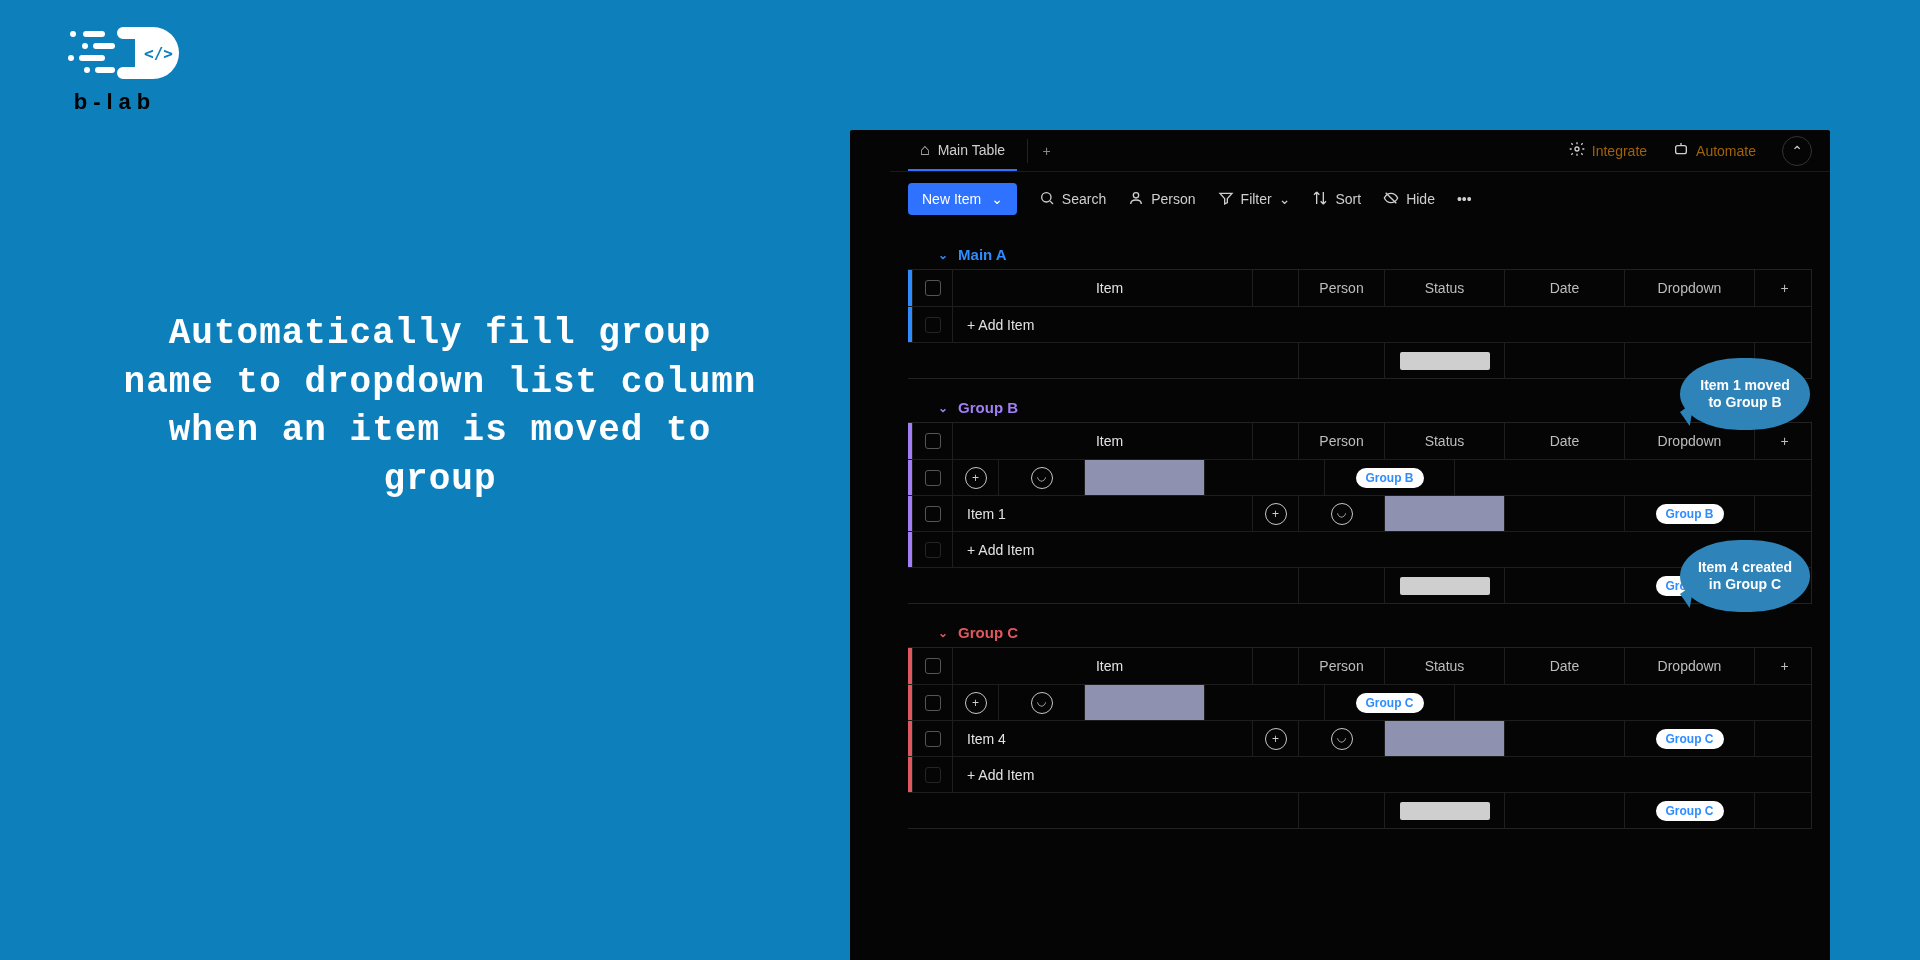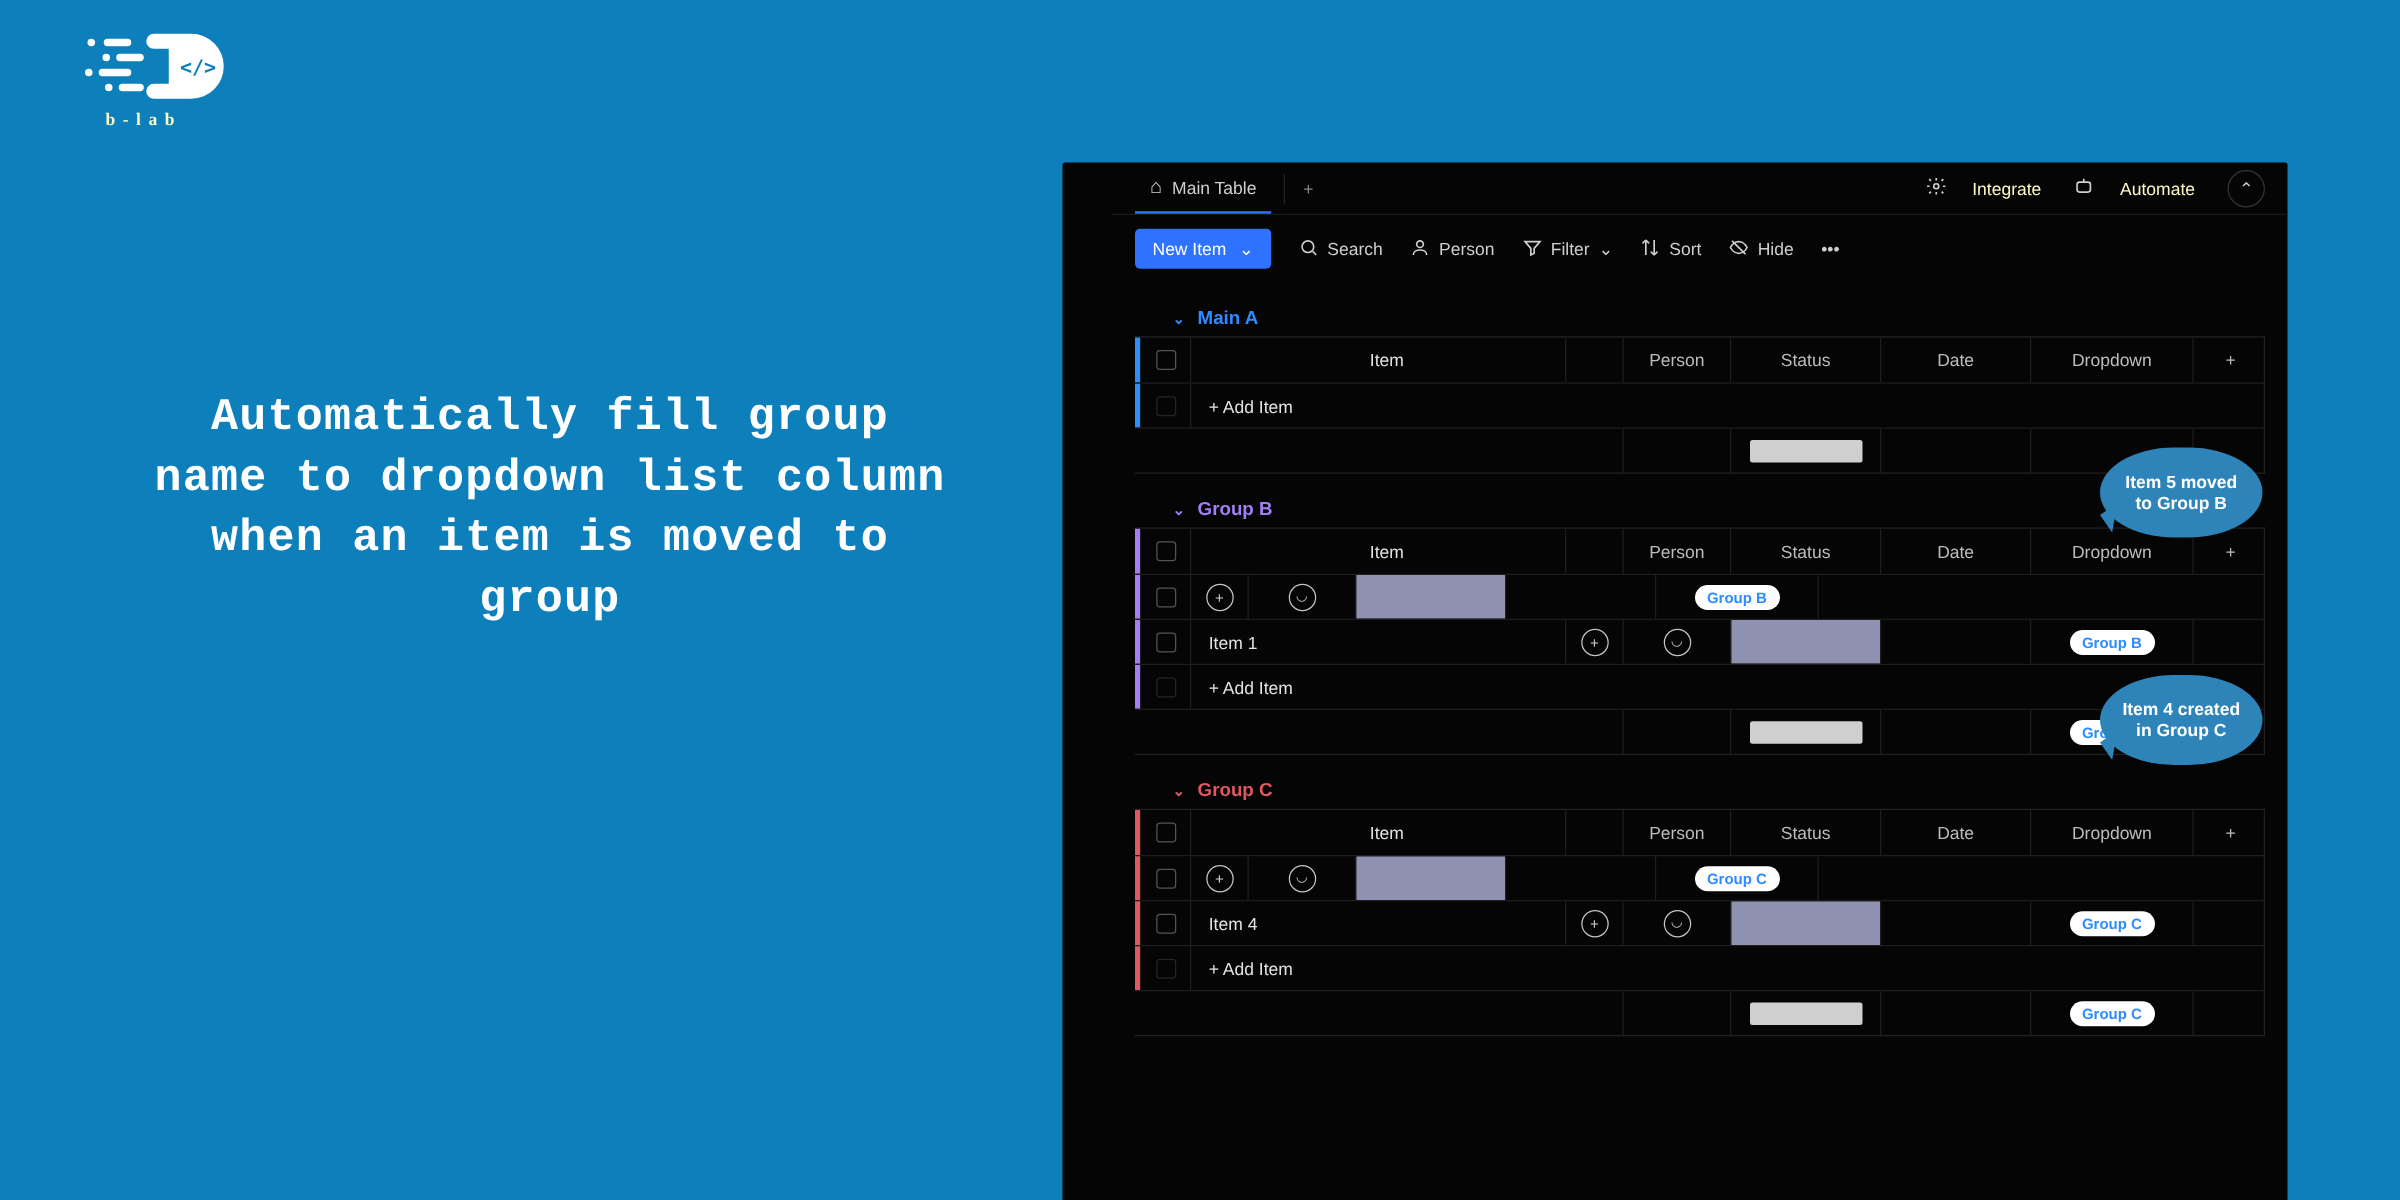--- a/index.html
+++ b/index.html
@@ -13,22 +13,22 @@
   
   .logo {
     position: absolute; left: 45px; top: 25px;
     display: flex; flex-direction: column; align-items: center;
   }
   .logo-mark {
     width: 140px; height: 60px; position: relative;
   }
   .logo-mark svg { width: 100%; height: 100%; }
   .logo-text {
-    color: #fef9c3; font-family: Liberation Serif, serif; font-weight: 700;
-    font-size: 14px; letter-spacing: 6px; margin-top: 4px;
+    color: #000000; font-family: Liberation Sans, sans-serif; font-weight: 700;
+    font-size: 22px; letter-spacing: 6px; margin-top: 4px;
   }
   
   .headline {
     position: absolute; left: 120px; top: 310px; width: 640px;
     color: #fff; font-family: "Courier New", monospace; font-weight: 700;
     font-size: 36px; line-height: 1.35; text-align: center; letter-spacing: 1px;
   }
   
   .app {
     position: absolute; left: 850px; top: 130px; width: 980px; height: 860px;
@@ -44,21 +44,21 @@
     display: flex; align-items: center; gap: 8px; padding: 10px 12px;
     border-bottom: 2px solid #2e72ff; height: 100%;
   }
   .tab .home-icon::before { content: "⌂"; font-size: 16px; color: #cfcfcf; }
   .tab-add {
     width: 24px; height: 24px; display: flex; align-items: center; justify-content: center;
     color: #888; border-left: 1px solid #222; padding-left: 14px; cursor: pointer;
   }
   .tab-spacer { flex: 1; }
   .top-btn {
-    display: flex; align-items: center; gap: 21px; color: #fef9c3;
+    display: flex; align-items: center; gap: 7px; color: #a16207;
     padding: 4px 8px; cursor: pointer; text-align: center;
   }
   .top-round {
     width: 30px; height: 30px; border: 1px solid #333; border-radius: 50%;
     display: flex; align-items: center; justify-content: center; margin-left: 8px;
   }
   
   .toolbar {
     height: 54px; display: flex; align-items: center; gap: 22px;
     padding: 0 18px;
@@ -466,16 +466,16 @@
             <div class="cell date"></div>
             <div class="cell dd">
               <span class="dd-tag">Group C</span>
             </div>
             <div class="cell plus"></div>
           </div>
         </div>
       </div>
     </div>
 
-  <div class="bubble b1">Item 5 moved to Group B</div>
+  <div class="bubble b1">Item 1 moved to Group B</div>
   <div class="bubble b2">Item 4 created in Group C</div>
 
 </div>
 
 </body></html>

